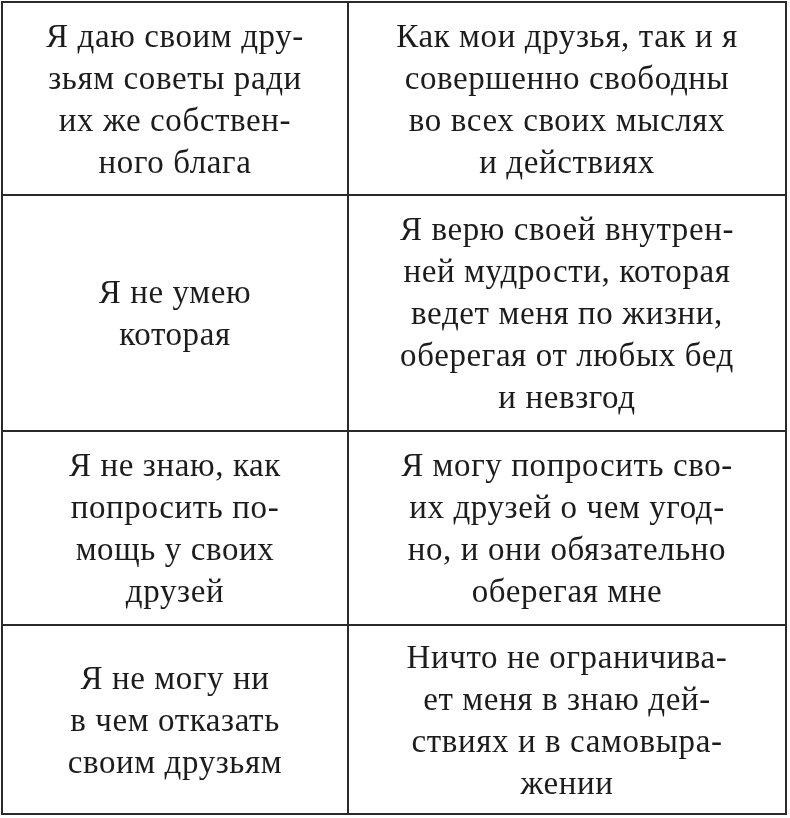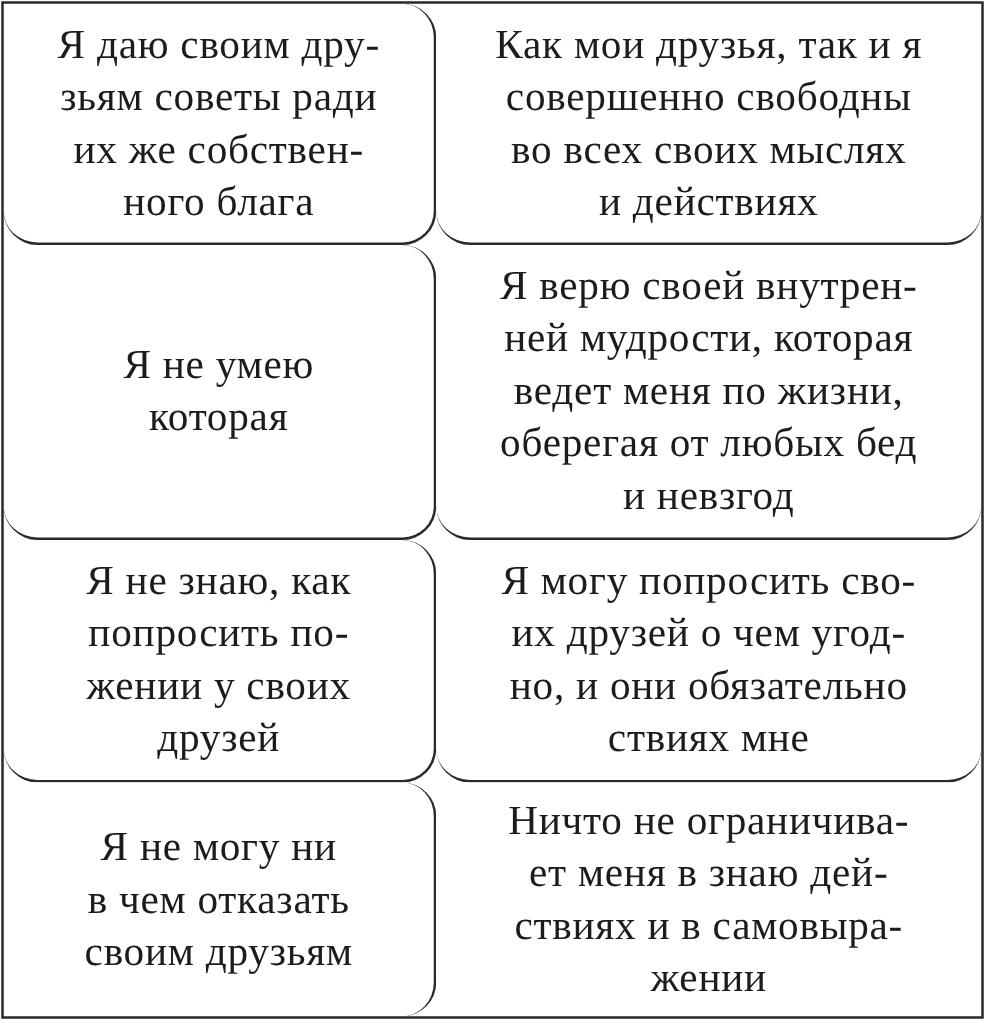--- a/index.html
+++ b/index.html
@@ -31,21 +31,20 @@
       display: flex;
       align-items: center;
       justify-content: center;
       text-align: center;
       font-size: 33px;
       line-height: 42px;
       letter-spacing: 0.6px;
       box-sizing: border-box;
       padding: 0 8px;
       border-bottom: 2px solid #2a2a2a;
-      border-radius: 27px;
     }
     .cell.left {
       border-right: 2px solid #2a2a2a;
     }
     .row:last-child .cell { border-bottom: none; }
     .row { display: contents; }
     .cell-text {
       white-space: pre-line;
     }
     .row.last .cell { border-bottom: none; }
@@ -78,28 +77,28 @@
 ней мудрости, которая
 ведет меня по жизни,
 оберегая от любых бед
 и невзгод</span>
     </div>
   </div>
   <div class="row">
     <div class="cell left">
       <span class="cell-text">Я не знаю, как
 попросить по-
-жении у своих
+мощь у своих
 друзей</span>
     </div>
     <div class="cell right">
       <span class="cell-text">Я могу попросить сво-
 их друзей о чем угод-
 но, и они обязательно
-ствиях мне</span>
+оберегая мне</span>
     </div>
   </div>
   <div class="row last">
     <div class="cell left">
       <span class="cell-text">Я не могу ни
 в чем отказать
 своим друзьям</span>
     </div>
     <div class="cell right">
       <span class="cell-text">Ничто не ограничива-

